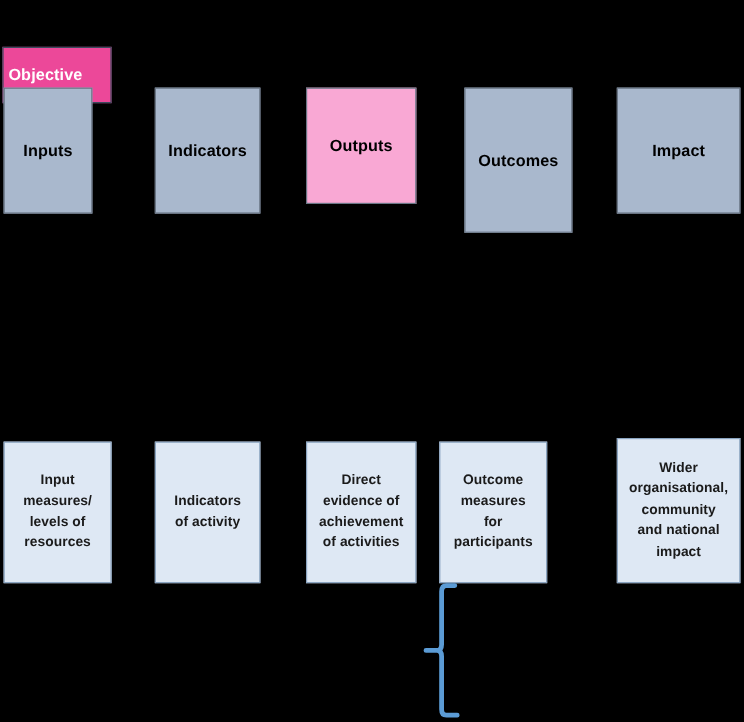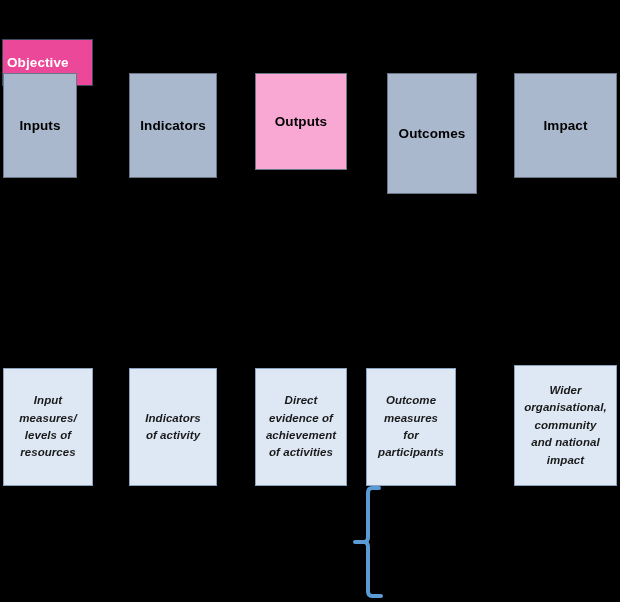--- a/index.html
+++ b/index.html
@@ -58,21 +58,20 @@
     font-weight: bold;
     font-size: 11.5px;
     line-height: 1.52;
     letter-spacing: 0.05px;
   }
   .measure-box .node-label {
     display: block;
     width: 100%;
     padding: 0 3px;
     white-space: pre-line;
-    font-style: italic;
   }
   .stage-box .node-label,
   .objective-box .node-label-inline {
     display: block;
   }
   #brace-layer {
     position: absolute;
     left: 0;
     top: 0;
     width: 620px;

